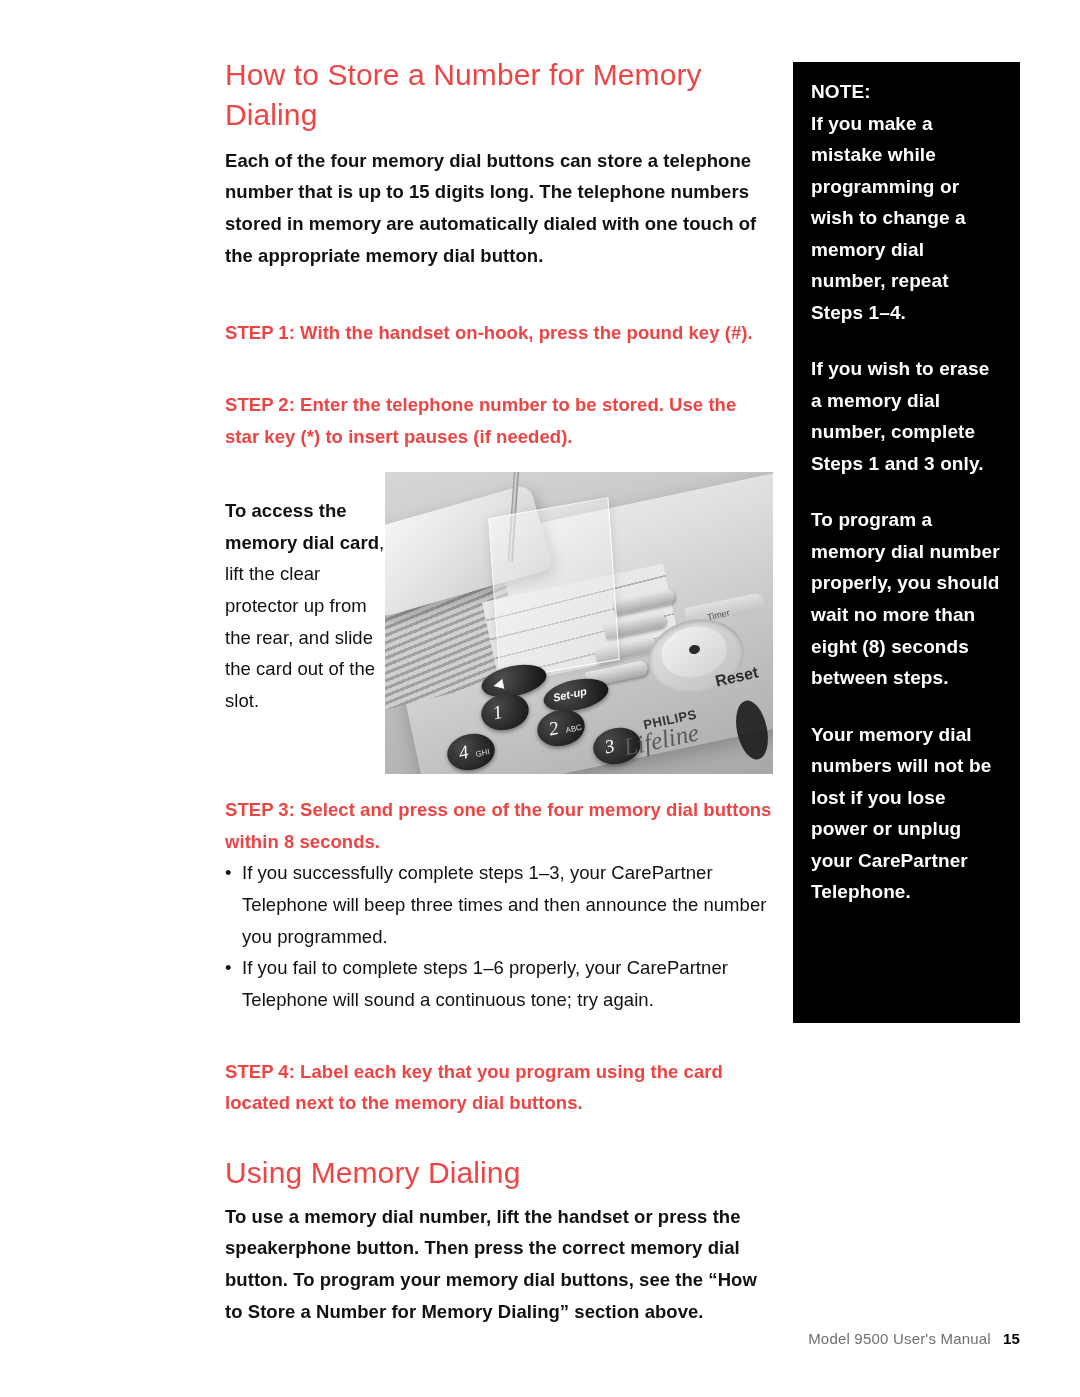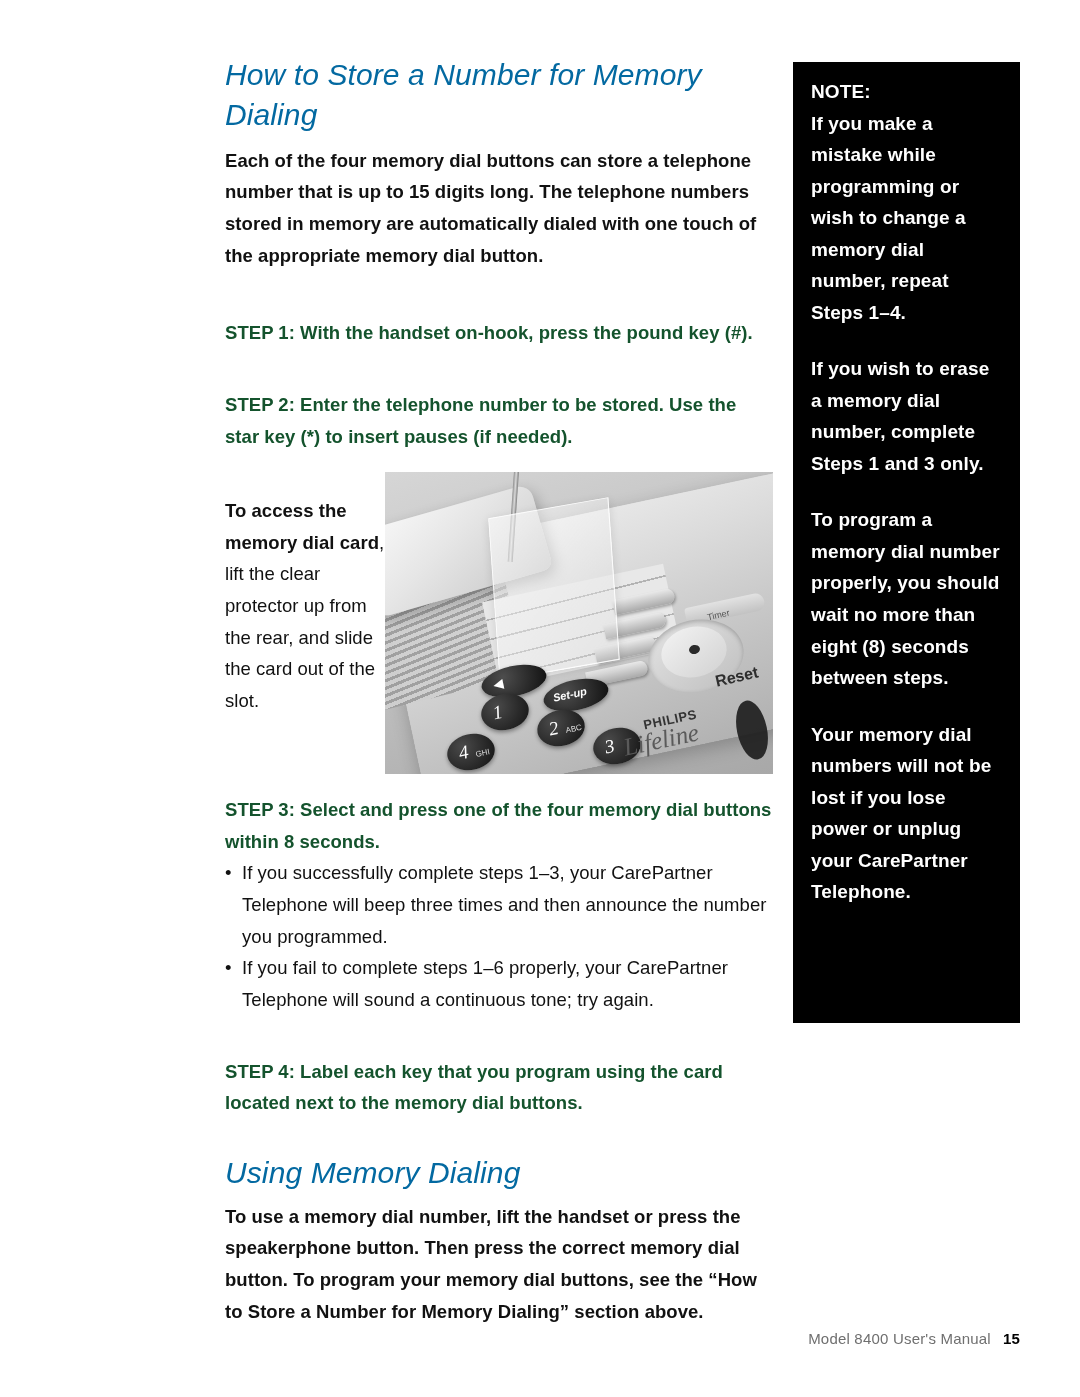--- a/index.html
+++ b/index.html
@@ -23,22 +23,21 @@
     top: 55px;
     width: 548px;
   }
 
   .h1 {
     font-size: 30px;
     font-weight: 400;
     line-height: 1.33;
     letter-spacing: 0.1px;
     margin: 0 0 10px 0;
-    color: #0369a1;
-    font-style: italic;
+    color: #ef4444;
   }
   .h1.second {
     margin-top: 34px;
     margin-bottom: 8px;
   }
 
   .body-p {
     font-size: 18.5px;
     font-weight: 700;
     line-height: 1.71;
@@ -46,21 +45,21 @@
     letter-spacing: 0.05px;
     color: #111;
   }
 
   .step-p {
     font-size: 18.5px;
     font-weight: bold;
     line-height: 1.71;
     margin: 0;
     letter-spacing: 0.05px;
-    color: #14532d;
+    color: #ef4444;
   }
 
   .gap-lg { height: 46px; }
   .gap-md { height: 40px; }
   .gap-sm { height: 20px; }
 
   .bullet-list {
     margin: 0;
     padding: 0;
     list-style: none;
@@ -456,14 +455,14 @@
 </div>
 
 <div class="note-box">
   <p class="note-p">NOTE:<br>If you make a mistake while programming or wish to change a memory dial number, repeat Steps 1–4.</p>
   <p class="note-p">If you wish to erase a memory dial number, complete Steps 1 and 3 only.</p>
   <p class="note-p">To program a memory dial number properly, you should wait no more than eight (8) seconds between steps.</p>
   <p class="note-p">Your memory dial numbers will not be lost if you lose power or unplug your CarePartner Telephone.</p>
 </div>
 
 <div class="footer">
-  <span>Model 8400 User's Manual</span><span class="pg">15</span>
+  <span>Model 9500 User's Manual</span><span class="pg">15</span>
 </div>
 
 </body></html>

